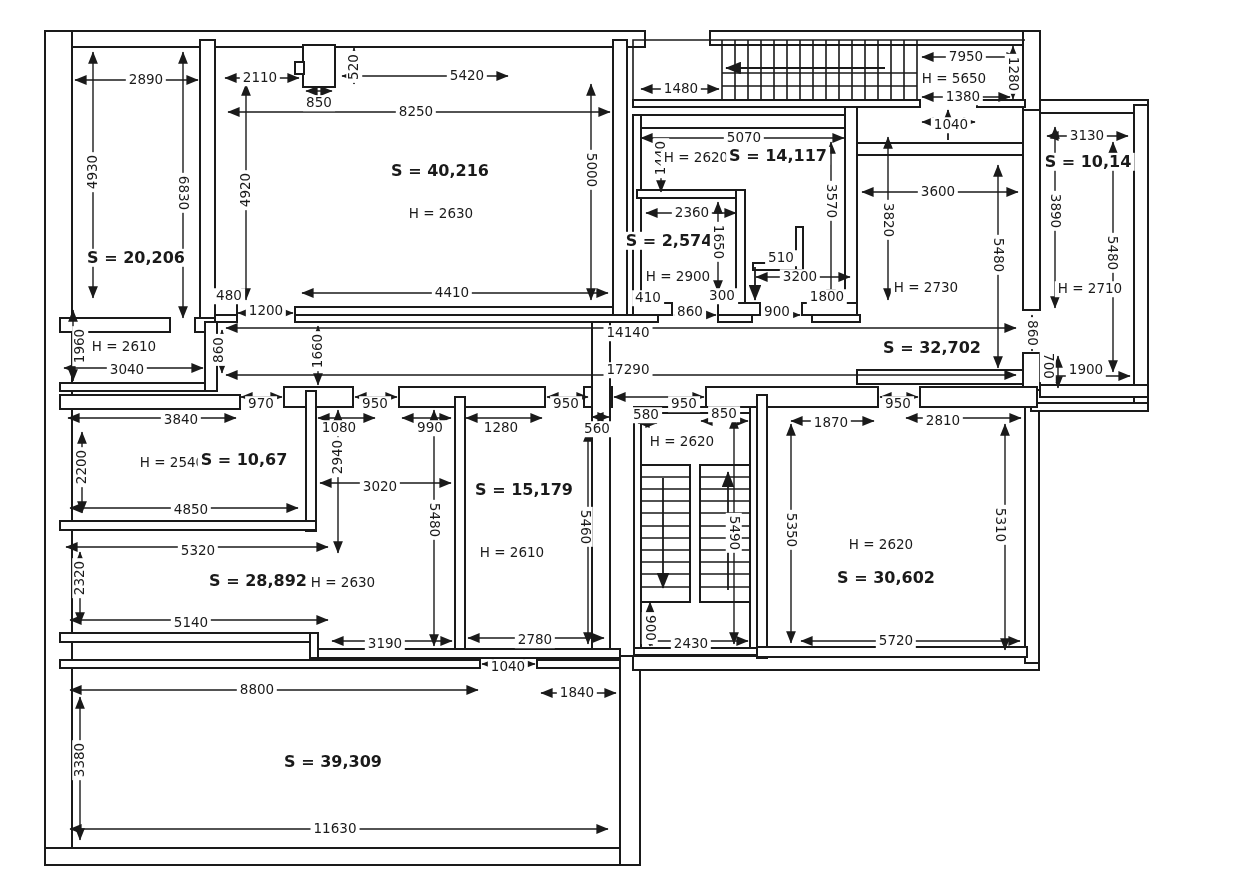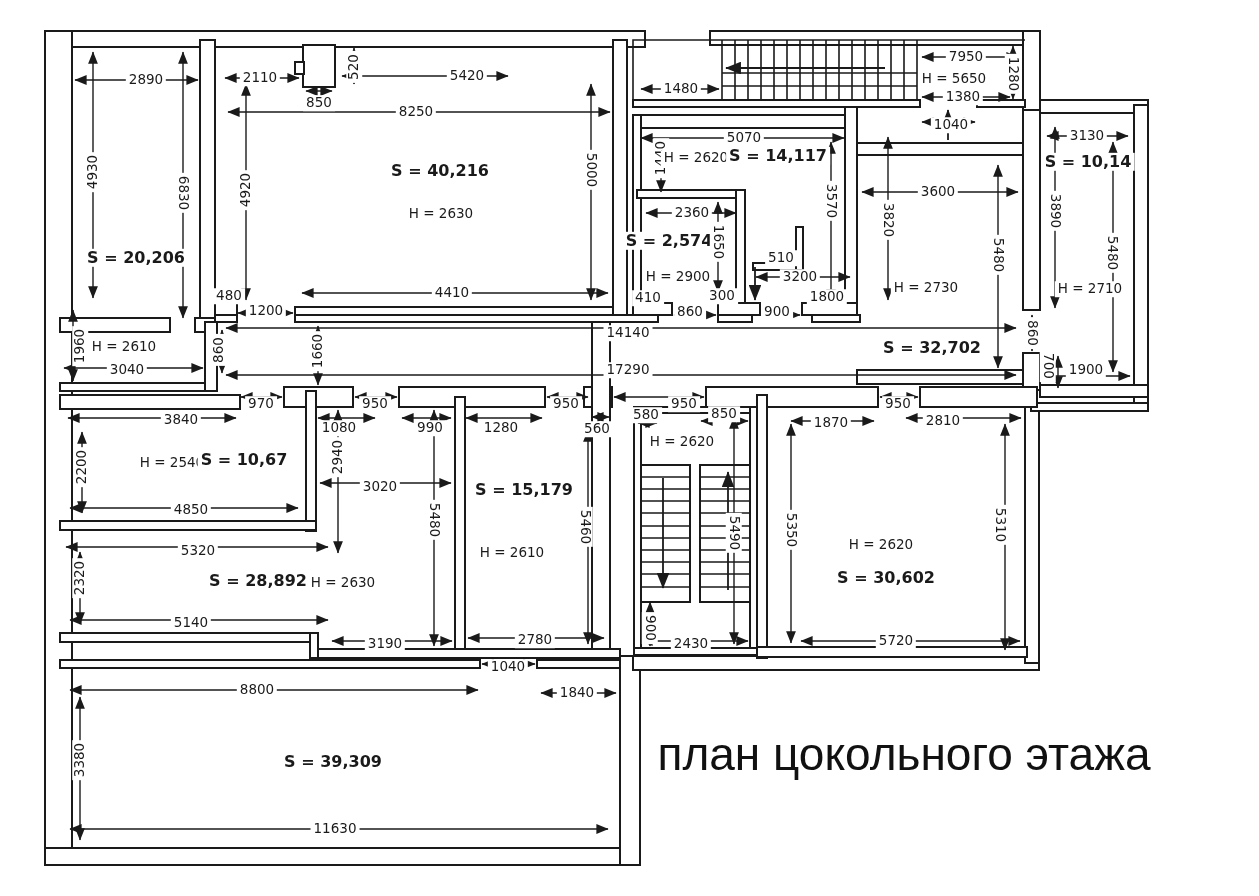--- a/index.html
+++ b/index.html
@@ -293,14 +293,13 @@
 <div class="lb w" style="left:1000px;top:525px">5310</div>
 <div class="lb" style="left:881px;top:545px">H = 2620</div>
 <div class="lb b" style="left:886px;top:578px">S = 30,602</div>
 <div class="lb" style="left:896px;top:641px">5720</div>
 <div class="lb" style="left:257px;top:690px">8800</div>
 <div class="lb" style="left:577px;top:693px">1840</div>
 <div class="lb v" style="left:80px;top:760px">3380</div>
 <div class="lb b" style="left:333px;top:762px">S = 39,309</div>
 <div class="lb" style="left:335px;top:829px">11630</div>
 
-<div class="title">план цокольного этажа</div>
 </div>
 
 </body></html>

